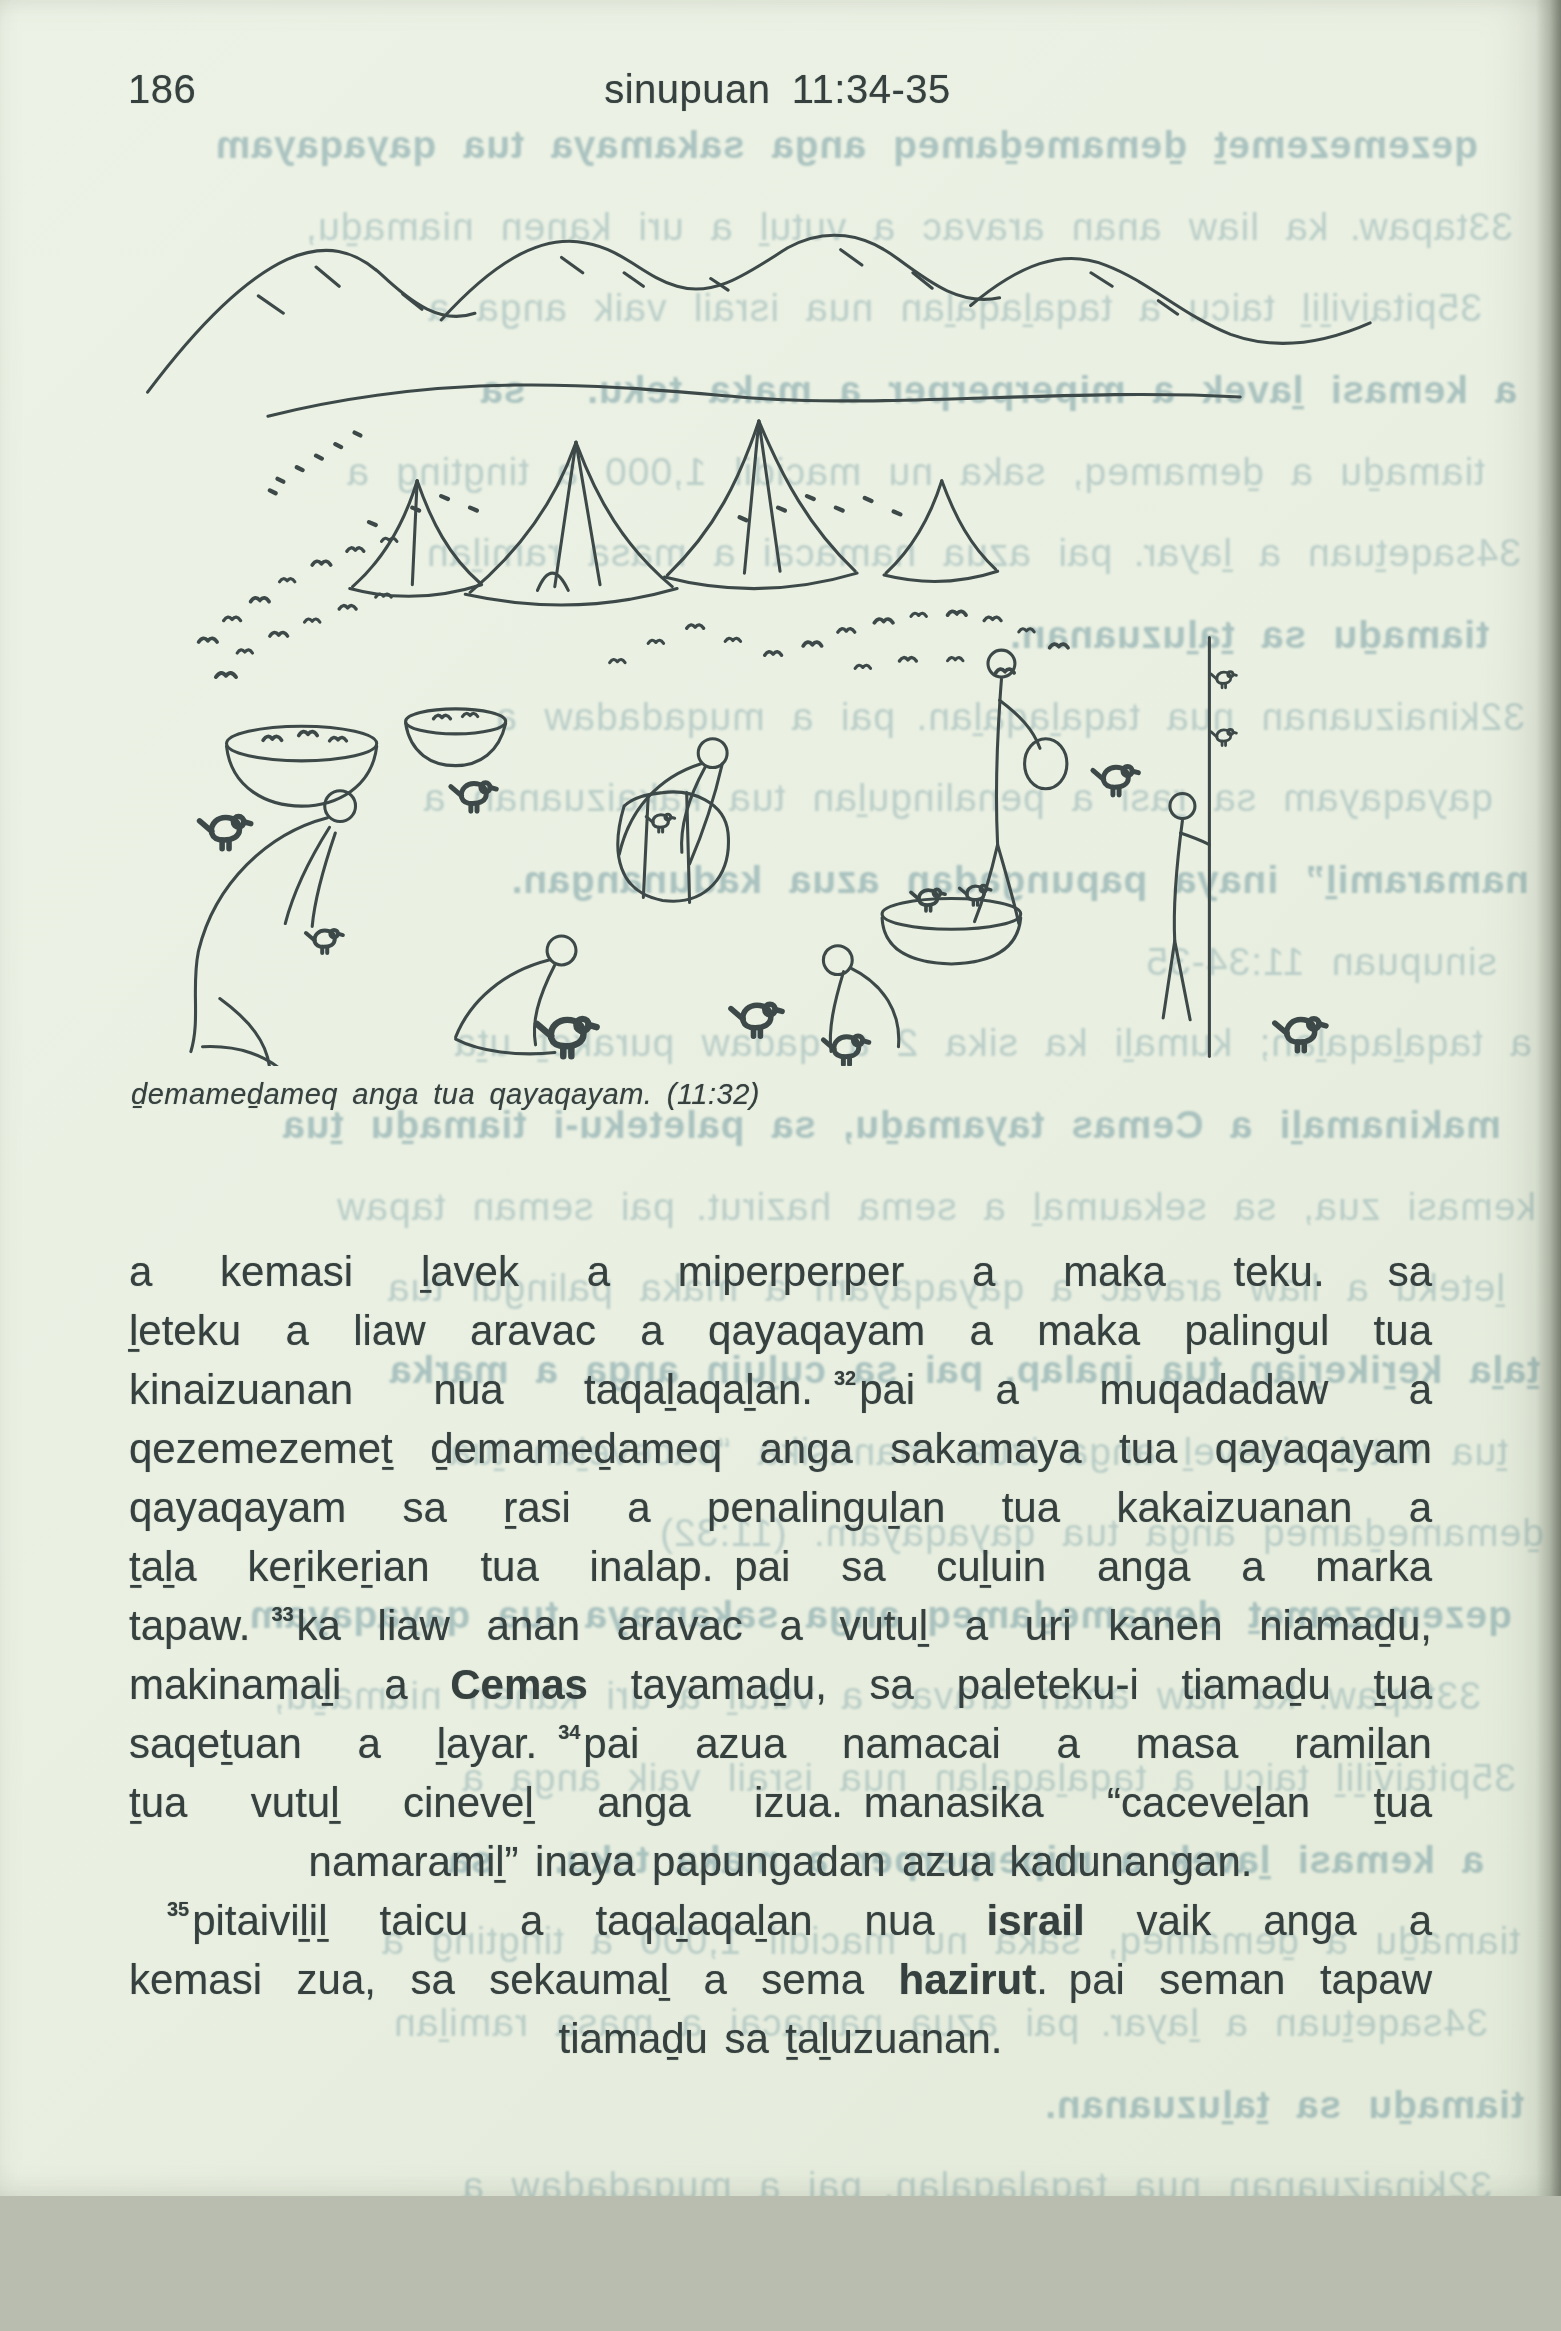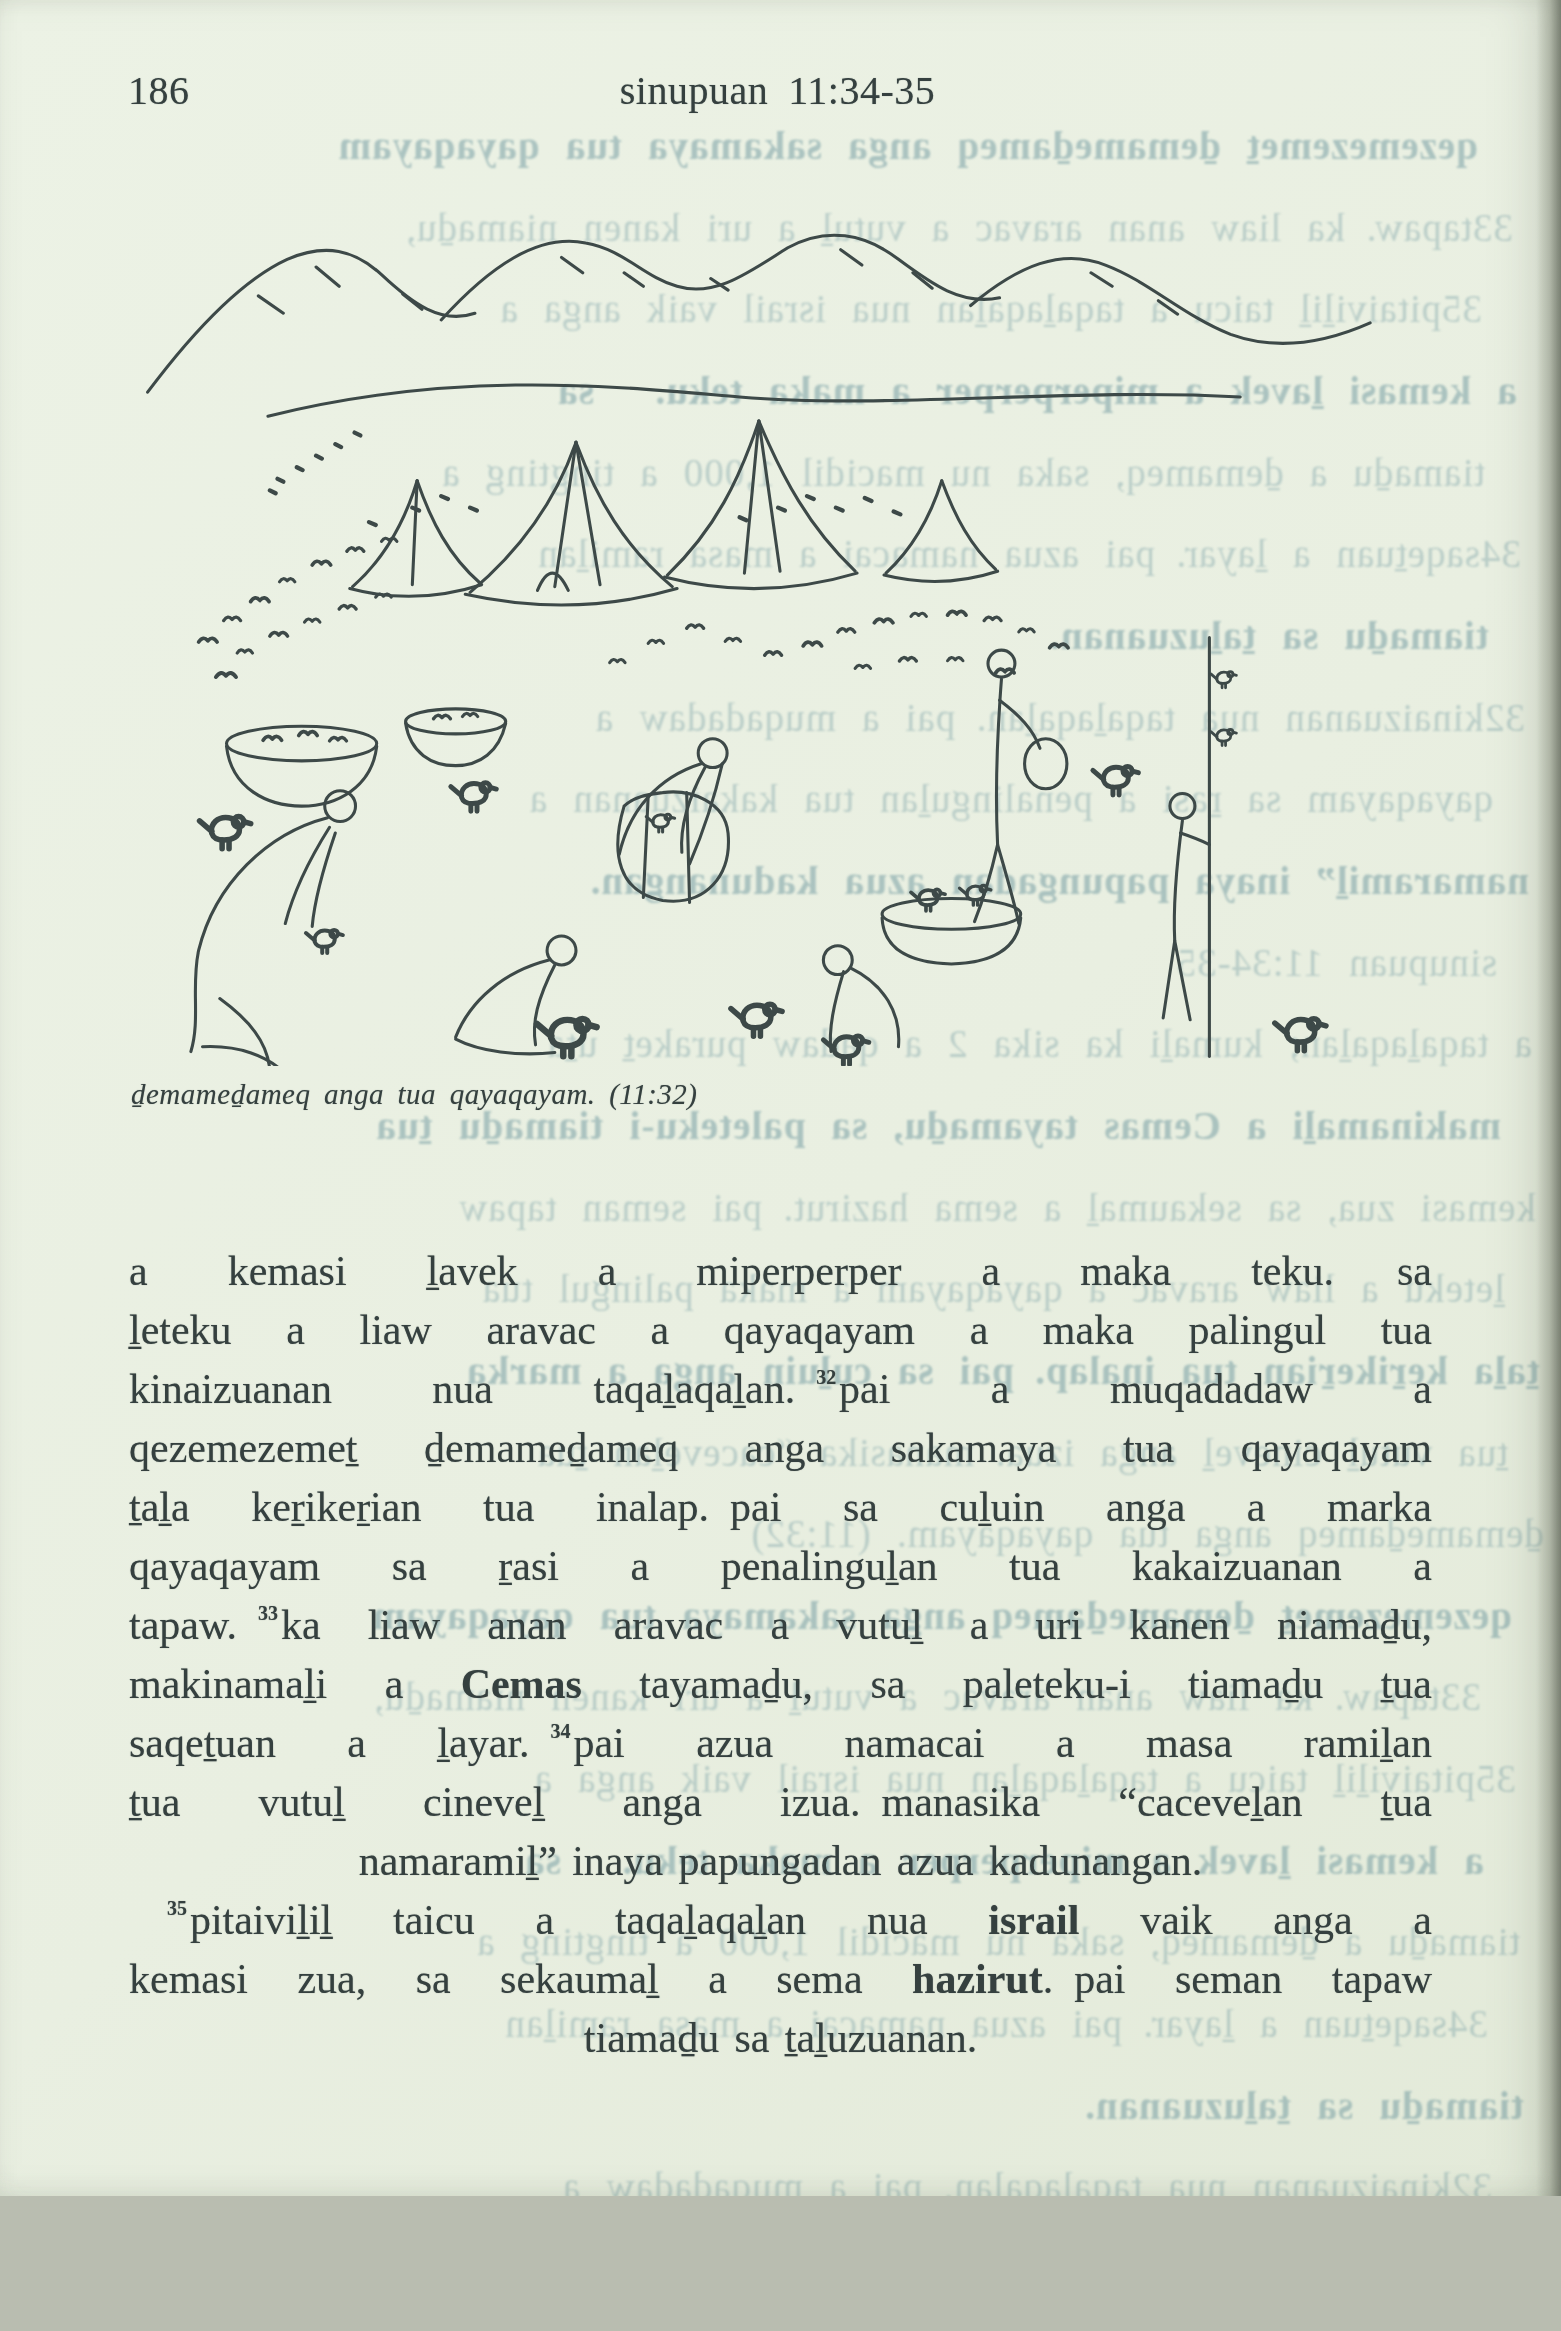--- a/index.html
+++ b/index.html
@@ -1,19 +1,19 @@
 <!DOCTYPE html>
 <html><head>
 <meta charset="utf-8">
 <style>
   html,body{margin:0;padding:0;background:#b9bdb0;}
   .page{
     position:relative;width:1561px;height:2196px;overflow:hidden;
     background:linear-gradient(135deg,#ecf2e5 0%,#e9efe1 55%,#e3ead9 100%);
-    font-family:Liberation Serif, serif;
+    font-family:Liberation Sans, sans-serif;
     color:#35403f;
   }
   .page::after{
     content:"";position:absolute;inset:0;pointer-events:none;z-index:6;
     box-shadow:inset -44px 0 58px -33px rgba(92,102,86,.38),
                inset 13.4px 0 38px -29px rgba(92,102,86,.20),
                inset 0 -17.3px 38px -29px rgba(92,102,86,.22),
                inset 0 13.4px 33px -27px rgba(92,102,86,.18);
   }
   .edge-right{
@@ -251,22 +251,22 @@
     </g>
   </svg>
 
   <div class="caption">ḏemameḏameq anga tua qayaqayam. (11:32)</div>
 
   <div class="body">
     <div class="bl j"><span>a kemasi ḻavek a miperperper a maka teku.  sa</span></div>
     <div class="bl j"><span>ḻeteku a liaw aravac a qayaqayam a maka palingul tua</span></div>
     <div class="bl j"><span>kinaizuanan nua taqaḻaqaḻan. </span><sup class="vn">32</sup><span>pai a muqadadaw a</span></div>
     <div class="bl j"><span>qezemezemeṯ ḏemameḏameq anga sakamaya tua qayaqayam</span></div>
+    <div class="bl j"><span>qayaqayam sa ṟasi a penalinguḻan tua kakaizuanan a</span></div>
     <div class="bl j"><span>ṯaḻa keṟikeṟian tua inalap. pai sa cuḻuin anga a marka</span></div>
-    <div class="bl j"><span>qayaqayam sa ṟasi a penalinguḻan tua kakaizuanan a</span></div>
     <div class="bl j"><span>tapaw. </span><sup class="vn">33</sup><span>ka liaw anan aravac a vutuḻ a uri kanen niamaḏu,</span></div>
     <div class="bl j"><span>makinamaḻi a </span><b>Cemas</b><span> tayamaḏu, sa paleteku-i tiamaḏu ṯua</span></div>
     <div class="bl j"><span>saqeṯuan a ḻayar. </span><sup class="vn">34</sup><span>pai azua namacai a masa ramiḻan</span></div>
     <div class="bl j"><span>ṯua vutuḻ cineveḻ anga izua. manasika “caceveḻan ṯua</span></div>
     <div class="bl left"><span>namaramiḻ” inaya papungadan azua kadunangan.</span></div>
     <div class="bl j indent"><sup class="vn">35</sup><span>pitaiviḻiḻ taicu a taqaḻaqaḻan nua </span><b>israil</b><span> vaik anga a</span></div>
     <div class="bl j"><span>kemasi zua, sa sekaumaḻ a sema </span><b>hazirut</b><span>. pai seman tapaw</span></div>
     <div class="bl left"><span>tiamaḏu sa ṯaḻuzuanan.</span></div>
   </div>
 

